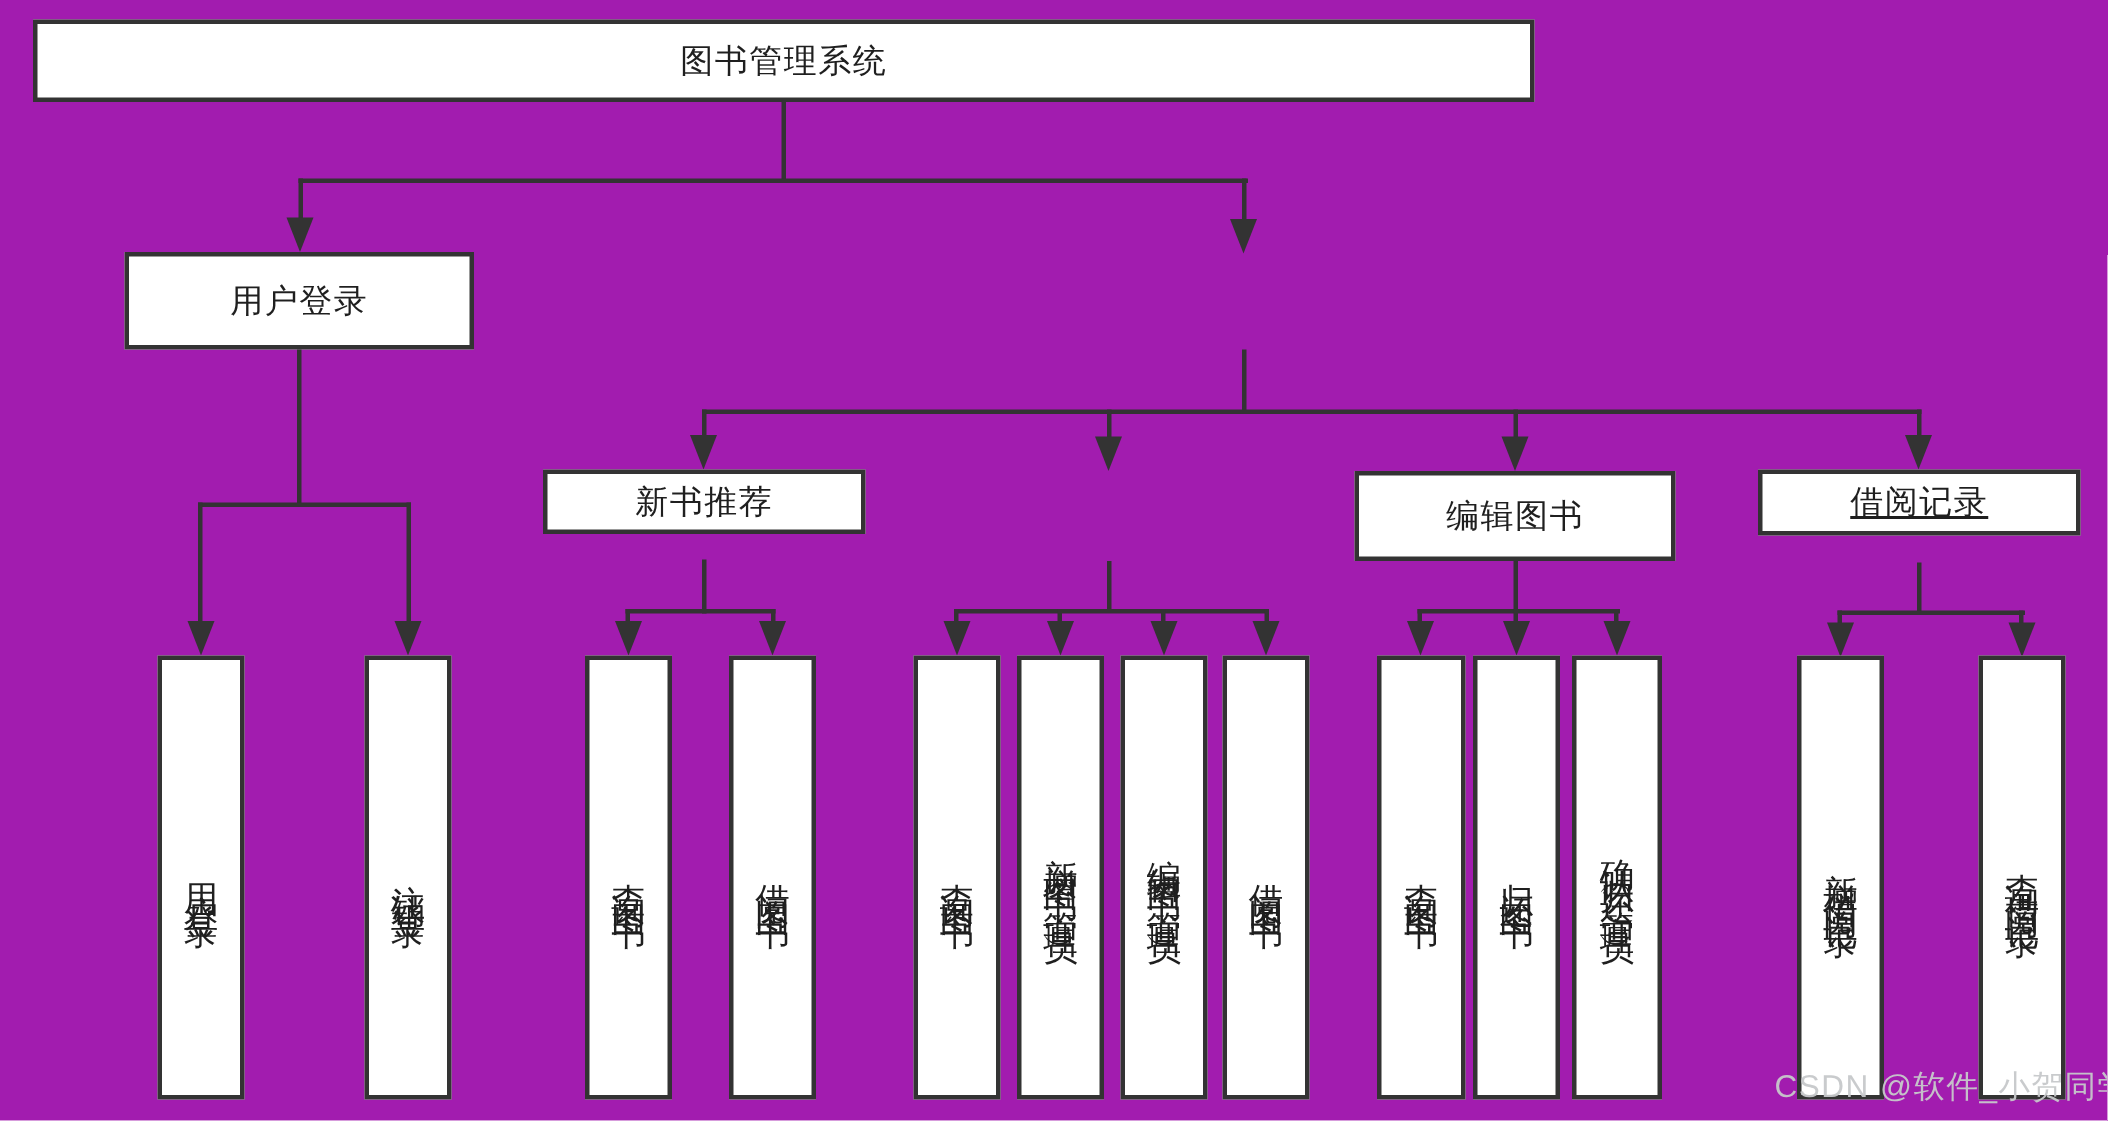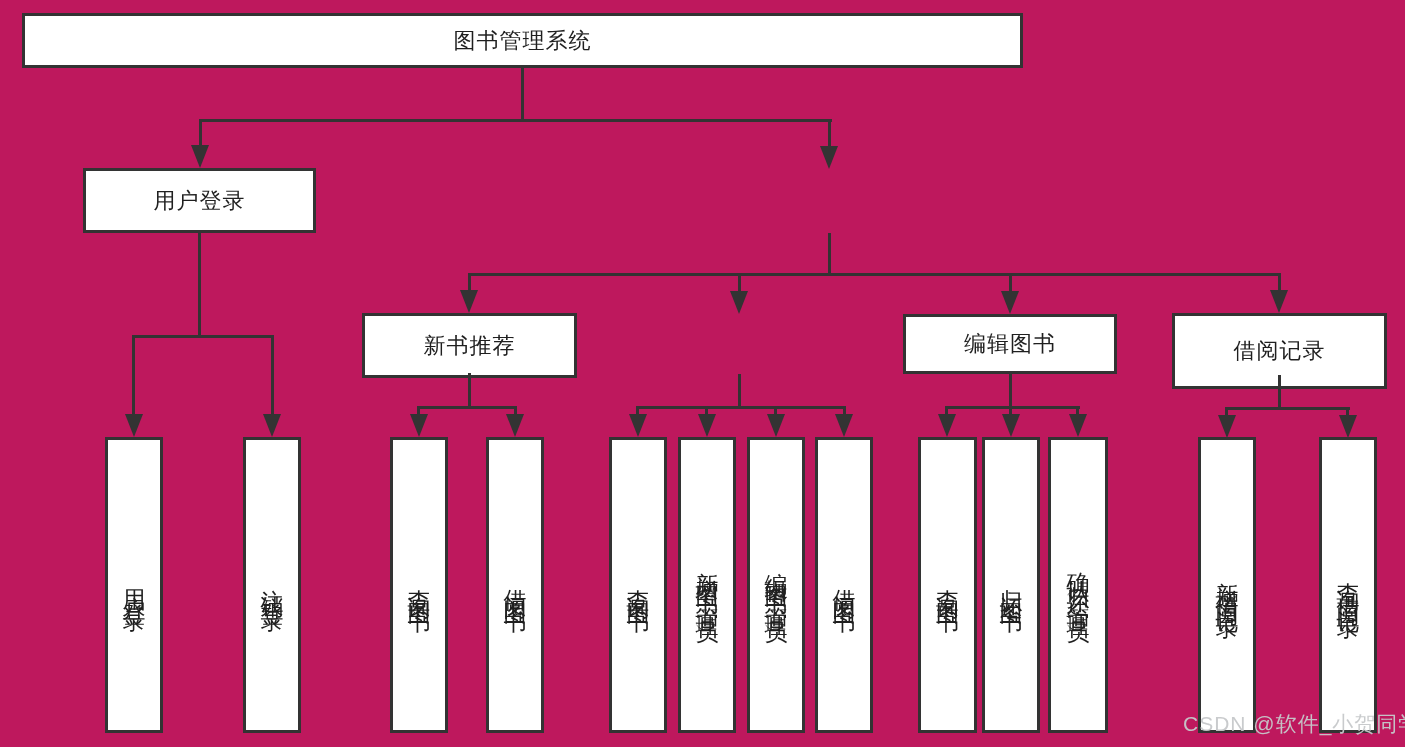--- a/index.html
+++ b/index.html
@@ -1,18 +1,18 @@
 <!DOCTYPE html>
 <html><head>
 <meta charset="utf-8">
 <title>图书管理系统</title>
 <style>
   html,body{margin:0;padding:0;background:#fff;}
   #stage{
-    position:relative;width:1405px;height:747px;background:#be185d;overflow:hidden;
+    position:relative;width:1405px;height:747px;background:#a21caf;overflow:hidden;
     font-family:"Liberation Sans", sans-serif;color:#222;
   }
   .box{
     position:absolute;box-sizing:border-box;border:3px solid #333;background:#fff;
     display:flex;align-items:center;justify-content:center;
     font-size:22px;letter-spacing:1px;color:#1f1f1f;
   }
   .vbox{
     position:absolute;box-sizing:border-box;border:3px solid #333;background:#fff;
     display:flex;align-items:center;justify-content:center;
@@ -67,27 +67,27 @@
   <div class="h" style="left:468px;top:273px;width:813px;"></div>
   <div class="v" style="left:468px;top:273px;height:20px;"></div>
   <div class="arr" style="left:460px;top:290px;"></div>
   <div class="v" style="left:738px;top:273px;height:20px;"></div>
   <div class="arr" style="left:730px;top:291px;"></div>
   <div class="v" style="left:1009px;top:273px;height:20px;"></div>
   <div class="arr" style="left:1001px;top:291px;"></div>
   <div class="v" style="left:1278px;top:273px;height:20px;"></div>
   <div class="arr" style="left:1270px;top:290px;"></div>
 
-  <div class="box" style="left:362px;top:313px;width:215px;height:65px;">
+  <div class="box" style="left:362px;top:313px;width:215px;height:43px;">
     <span>新书推荐</span>
   </div>
   <div class="box" style="left:903px;top:314px;width:214px;height:60px;">
     <span>编辑图书</span>
   </div>
-  <div class="box" style="left:1172px;top:313px;width:215px;height:76px;">
+  <div class="box" style="left:1172px;top:313px;width:215px;height:44px;text-decoration:underline;">
     <span>借阅记录</span>
   </div>
 
   <div class="v" style="left:468px;top:373px;height:36px;"></div>
   <div class="h" style="left:417px;top:406px;width:100px;"></div>
   <div class="v" style="left:417px;top:406px;height:12px;"></div>
   <div class="arr" style="left:410px;top:414px;"></div>
   <div class="v" style="left:514px;top:406px;height:12px;"></div>
   <div class="arr" style="left:506px;top:414px;"></div>
 

